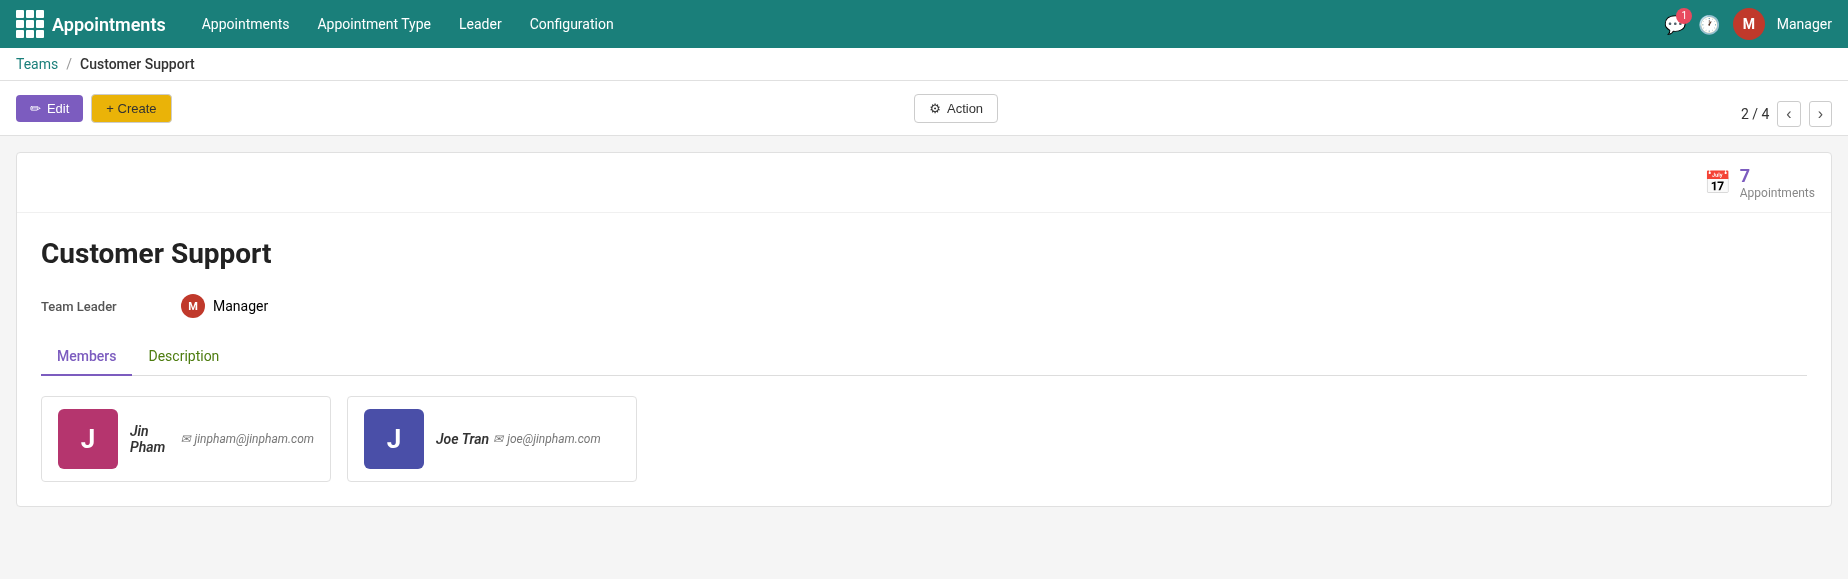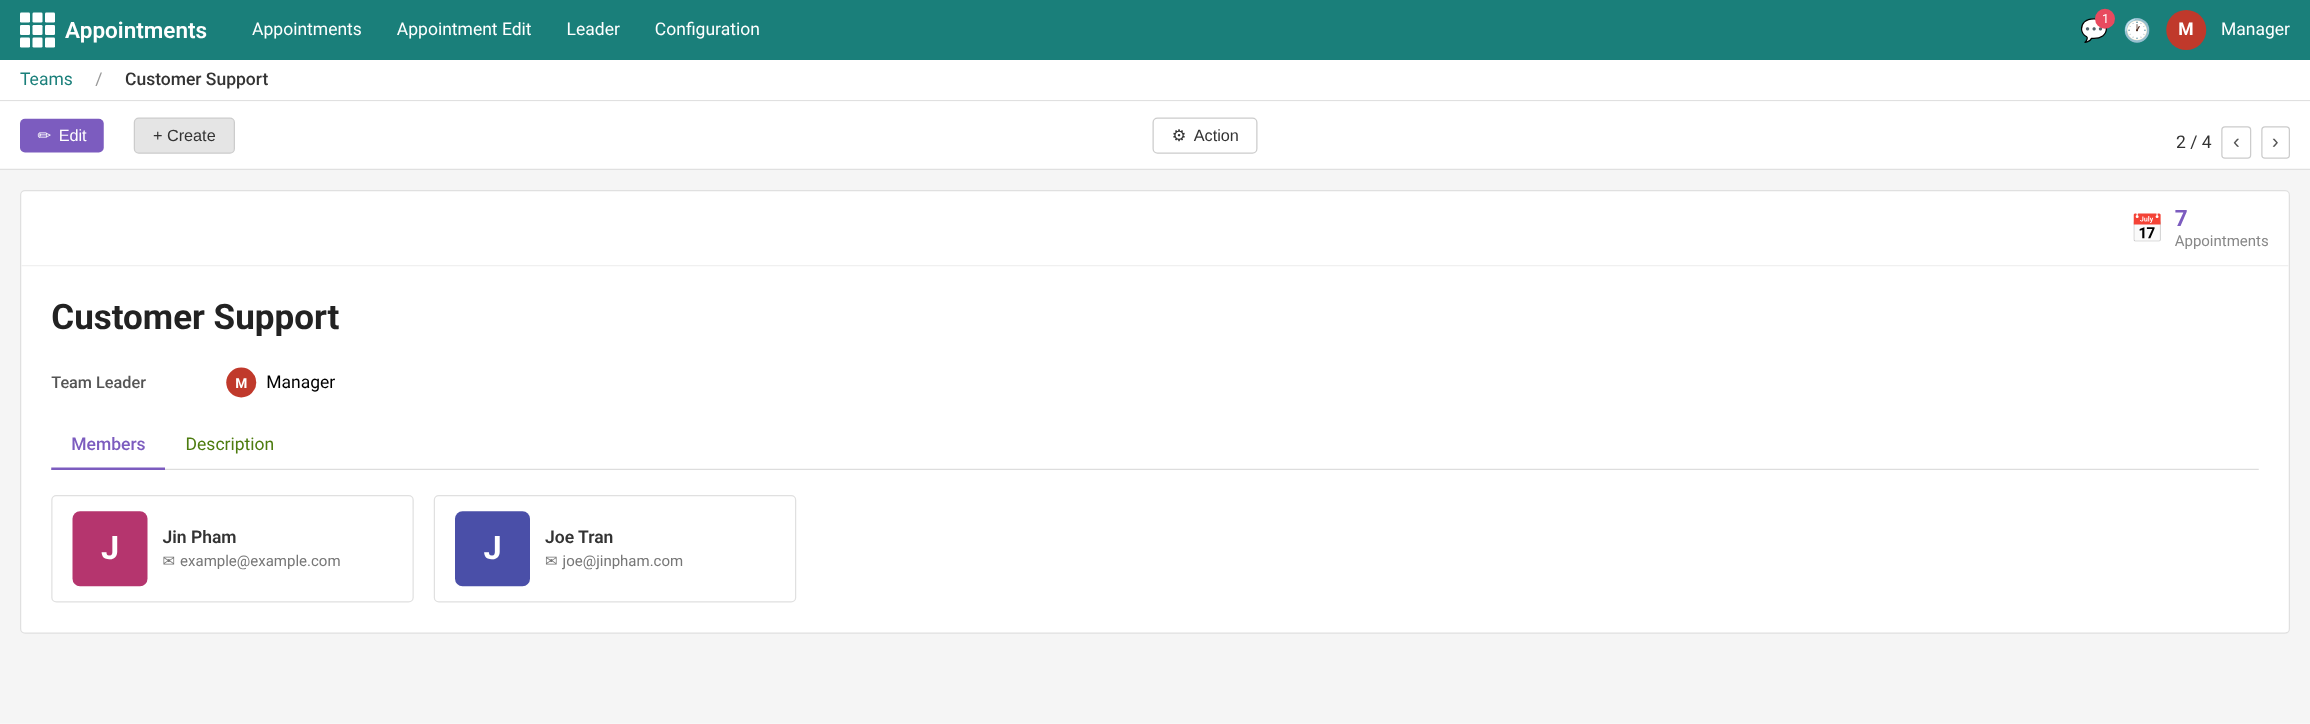--- a/index.html
+++ b/index.html
@@ -96,21 +96,21 @@
     .breadcrumb-bar {
       background: white;
       padding: 8px 16px;
       display: flex;
       align-items: center;
       border-bottom: 1px solid #e0e0e0;
     }
     .breadcrumb {
       display: flex;
       align-items: center;
-      gap: 18px;
+      gap: 8px;
       font-size: 14px;
       color: #555;
     }
     .breadcrumb-link { color: #1a7f7a; cursor: pointer; }
     .breadcrumb-sep { color: #999; }
     .breadcrumb-current { color: #333; font-weight: 500; }
 
     .toolbar {
       background: white;
       padding: 8px 16px;
@@ -125,31 +125,30 @@
       border: none;
       padding: 6px 14px;
       border-radius: 4px;
       cursor: pointer;
       font-size: 13px;
       display: flex;
       align-items: center;
       gap: 6px;
     }
     .btn-create {
-      background: #e5e5e5;
+      background: #eab308;
       color: #333;
       border: 1px solid #ccc;
       padding: 6px 14px;
       border-radius: 4px;
       cursor: pointer;
       font-size: 13px;
       display: flex;
       align-items: flex-end;
       gap: 4px;
-      margin-left: 16px;
     }
     .btn-action {
       background: white;
       color: #333;
       border: 1px solid #ccc;
       padding: 6px 14px;
       border-radius: 4px;
       cursor: pointer;
       font-size: 13px;
       display: flex;
@@ -290,21 +289,21 @@
       height: 60px;
       border-radius: 6px;
       display: flex;
       align-items: center;
       justify-content: center;
       font-size: 26px;
       font-weight: bold;
       color: white;
       flex-shrink: 0;
     }
-    .member-info { display: flex; flex-direction: column; gap: 4px; }
+    .member-info { display: flex; gap: 4px; font-style: italic; }
     .member-name { font-size: 14px; font-weight: 600; color: #333; }
     .member-email { font-size: 12px; color: #777; display: flex; align-items: center; gap: 4px; }
   </style>
 </head>
 <body>
 
 <nav class="topnav">
   <div class="topnav-logo">
     <div class="topnav-logo-icon">
       <span></span>
@@ -314,21 +313,21 @@
         <span></span>
         <span></span>
       <span></span>
         <span></span>
         <span></span>
     </div>
     <span class="topnav-title">Appointments</span>
   </div>
   <div class="topnav-menu">
     <div class="topnav-menu-item">Appointments</div>
-    <div class="topnav-menu-item">Appointment Edit</div>
+    <div class="topnav-menu-item">Appointment Type</div>
     <div class="topnav-menu-item">Leader</div>
     <div class="topnav-menu-item">Configuration</div>
   </div>
   <div class="topnav-right">
     <div class="topnav-icon-btn">
       <span>💬</span>
       <span class="badge">1</span>
     </div>
     <div class="topnav-icon-btn">
       <span>🕐</span>
@@ -395,21 +394,21 @@
       </div>
 
       <div class="members-grid">
 
         <div class="member-card">
           <div class="member-avatar" style="background:#b5356e">J</div>
           <div class="member-info">
             <div class="member-name">Jin Pham</div>
             <div class="member-email">
               <span>✉</span>
-              <span>example@example.com</span>
+              <span>jinpham@jinpham.com</span>
             </div>
           </div>
         </div>
 
         <div class="member-card">
           <div class="member-avatar" style="background:#4a4fa8">J</div>
           <div class="member-info">
             <div class="member-name">Joe Tran</div>
             <div class="member-email">
               <span>✉</span>

